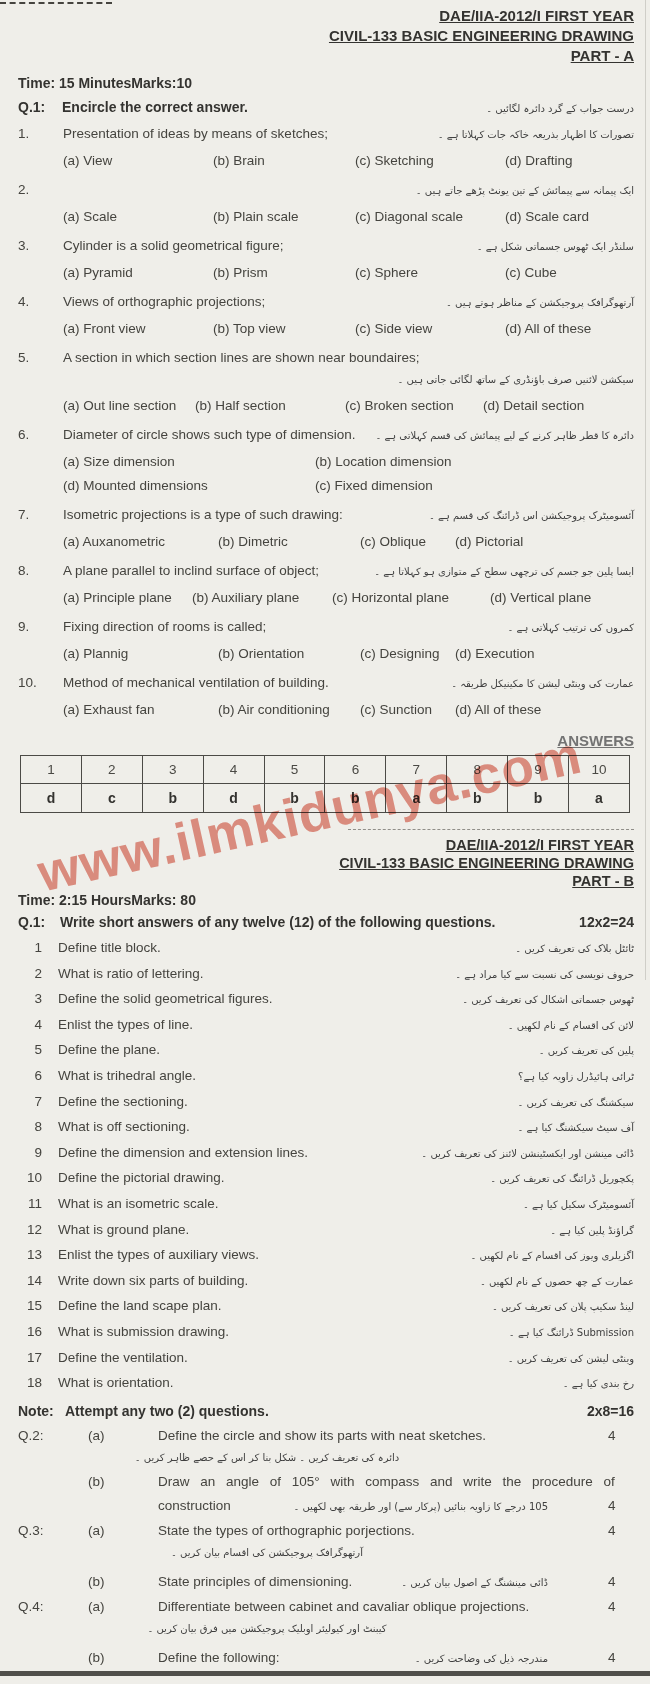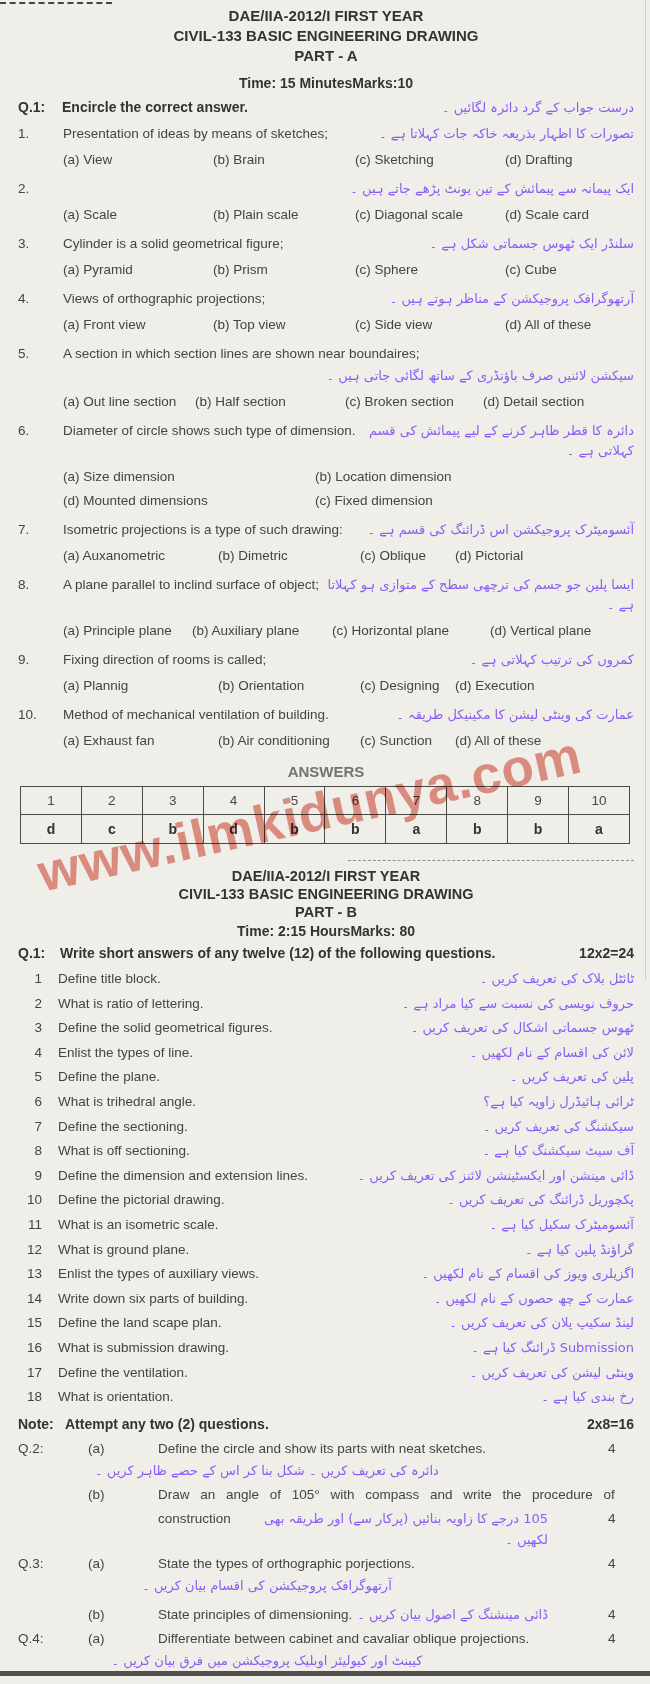--- a/index.html
+++ b/index.html
@@ -5,25 +5,25 @@
   html,body{margin:0;padding:0;}
   body{
     width:650px;height:1684px;position:relative;overflow:hidden;
     background:#efeee9;
     font-family:"Liberation Sans","DejaVu Sans",sans-serif;
     color:#45443f;font-size:13.5px;
   }
   .page{padding:6px 16px 0 18px;position:relative;z-index:1;}
   .dashes-top{position:absolute;top:2px;left:0;width:112px;border-top:2px dashed #45443f;z-index:2;}
   .edge-line{position:absolute;right:4px;top:0;width:1px;height:980px;background:#cfcec8;}
-  .center{text-align:center;}
+  .center{text-align:right;text-decoration:underline;}
   .h1{font-weight:bold;font-size:15px;line-height:20px;color:#343330;}
   .h1b{font-weight:bold;font-size:14.5px;line-height:18px;color:#343330;}
-  .tm-row{display:flex;justify-content:center;font-weight:bold;color:#343330;margin-top:9px;font-size:14px;}
-  .urdu{font-family:"DejaVu Sans","Liberation Sans",sans-serif;font-size:13px;color:#8b5cf6;}
+  .tm-row{display:flex;justify-content:flex-start;font-weight:bold;color:#343330;margin-top:9px;font-size:14px;}
+  .urdu{font-family:"DejaVu Sans","Liberation Sans",sans-serif;font-size:10px;color:#404040;}
   .q1head{display:flex;align-items:baseline;margin-top:8px;}
   .q1label{width:44px;font-weight:bold;color:#343330;font-size:14px;}
   .q1text{font-weight:bold;color:#343330;font-size:14px;white-space:nowrap;}
   .q1urdu{flex:1;text-align:right;}
   .qrow{display:flex;align-items:baseline;margin-top:9px;line-height:20px;}
   .qnum{width:45px;flex:none;}
   .qtext{white-space:nowrap;}
   .qurdu{flex:1;text-align:right;min-width:0;}
   .urdu-line{text-align:right;line-height:20px;margin-top:2px;}
   .opts{display:grid;margin-left:45px;margin-top:6px;line-height:20px;}

